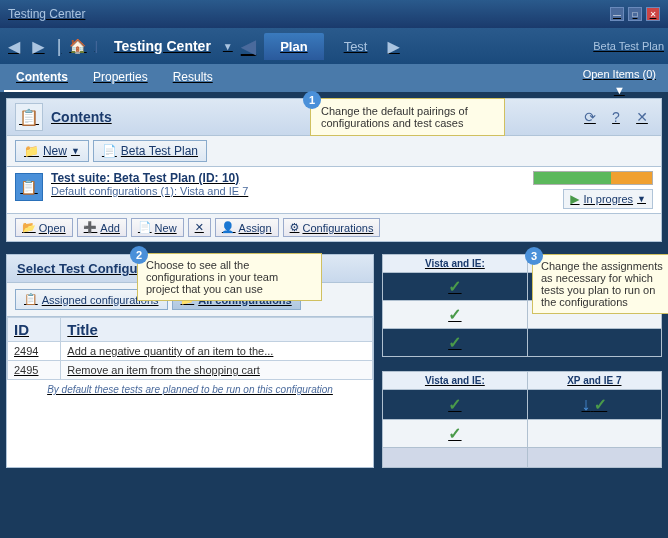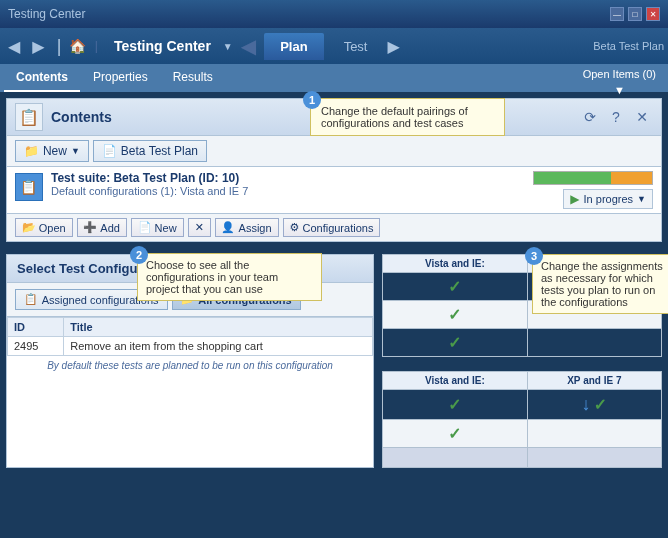--- a/index.html
+++ b/index.html
@@ -59,36 +59,36 @@
     
     .lower-section { display: flex; gap: 0; padding: 6px; gap: 8px; }
 
     
     .config-panel { background: white; border: 1px solid #b0c4d8; flex: 1; }
     .config-panel-title { background: linear-gradient(to bottom, #dde8f4, #c8d8ec); padding: 6px 10px; font-weight: bold; font-size: 13px; color: #1a3a6c; border-bottom: 1px solid #b0c4d8; }
     .config-tabs { display: flex; padding: 6px 8px; gap: 4px; background: #f0f4f8; border-bottom: 1px solid #b0c4d8; }
     .config-tab { background: linear-gradient(to bottom, #f0f4f8, #dde8f4); border: 1px solid #8aabcc; padding: 3px 8px; cursor: pointer; font-size: 11px; display: flex; align-items: center; gap: 4px; color: #1a3a6c; }
     .config-tab.active { background: linear-gradient(to bottom, #c8d8ec, #b0c8e0); border-bottom: 1px solid #8aabcc; font-weight: bold; }
     .config-table { width: 100%; border-collapse: collapse; }
-    .config-table th { background: #e8eff8; border: 1px solid #c0d0e0; padding: 3px 6px; font-size: 11px; font-weight: bold; color: #1a3a6c; text-align: left; }
+    .config-table th { background: #e8eff8; border: 1px solid #c0d0e0; padding: 3px 6px; font-size: 15px; font-weight: bold; color: #1a3a6c; text-align: left; }
     .config-table td { border: 1px solid #c0d0e0; padding: 3px 6px; font-size: 11px; color: #333; }
     .config-table tr:nth-child(even) { background: #f8fafc; }
     .by-default-note { font-size: 10px; color: #4a6a9c; text-align: center; padding: 4px; font-style: italic; }
 
     
     .right-panel { width: 280px; display: flex; flex-direction: column; gap: 6px; }
 
     
     .grid-table { border-collapse: collapse; width: 100%; }
     .grid-table th { background: #e8eff8; border: 1px solid #b0c0d0; padding: 3px 8px; font-size: 10px; color: #1a3a6c; text-align: center; }
     .grid-table td { border: 1px solid #b0c0d0; padding: 4px 8px; text-align: center; font-size: 12px; height: 20px; }
     .grid-table tr:nth-child(even) td { background: #f0f4f8; }
     .check-green { color: #4a9a4a; font-size: 16px; font-weight: bold; }
 
-    .wrapper { position: relative; }
+    .wrapper { position: relative; text-decoration: underline; }
   </style>
 </head>
 <body>
 
 <div class="wrapper">
 
   <div class="title-bar">
     <span style="color:#aac4e0; font-size:12px;">Testing Center</span>
     <div class="title-bar-controls">
       <div class="title-bar-btn">—</div>
@@ -225,20 +225,24 @@
 
       <table class="config-table">
         <thead>
           <tr>
             <th>ID</th>
             <th>Title</th>
           </tr>
         </thead>
         <tbody>
           <tr>
+            <td>2494</td>
+            <td>Add a negative quantity of an item to the...</td>
+          </tr>
+          <tr>
             <td>2495</td>
             <td>Remove an item from the shopping cart</td>
           </tr>
         </tbody>
       </table>
       <div class="by-default-note">By default these tests are planned
 to be run on this configuration</div>
     </div>
 
     <div class="right-panel">

